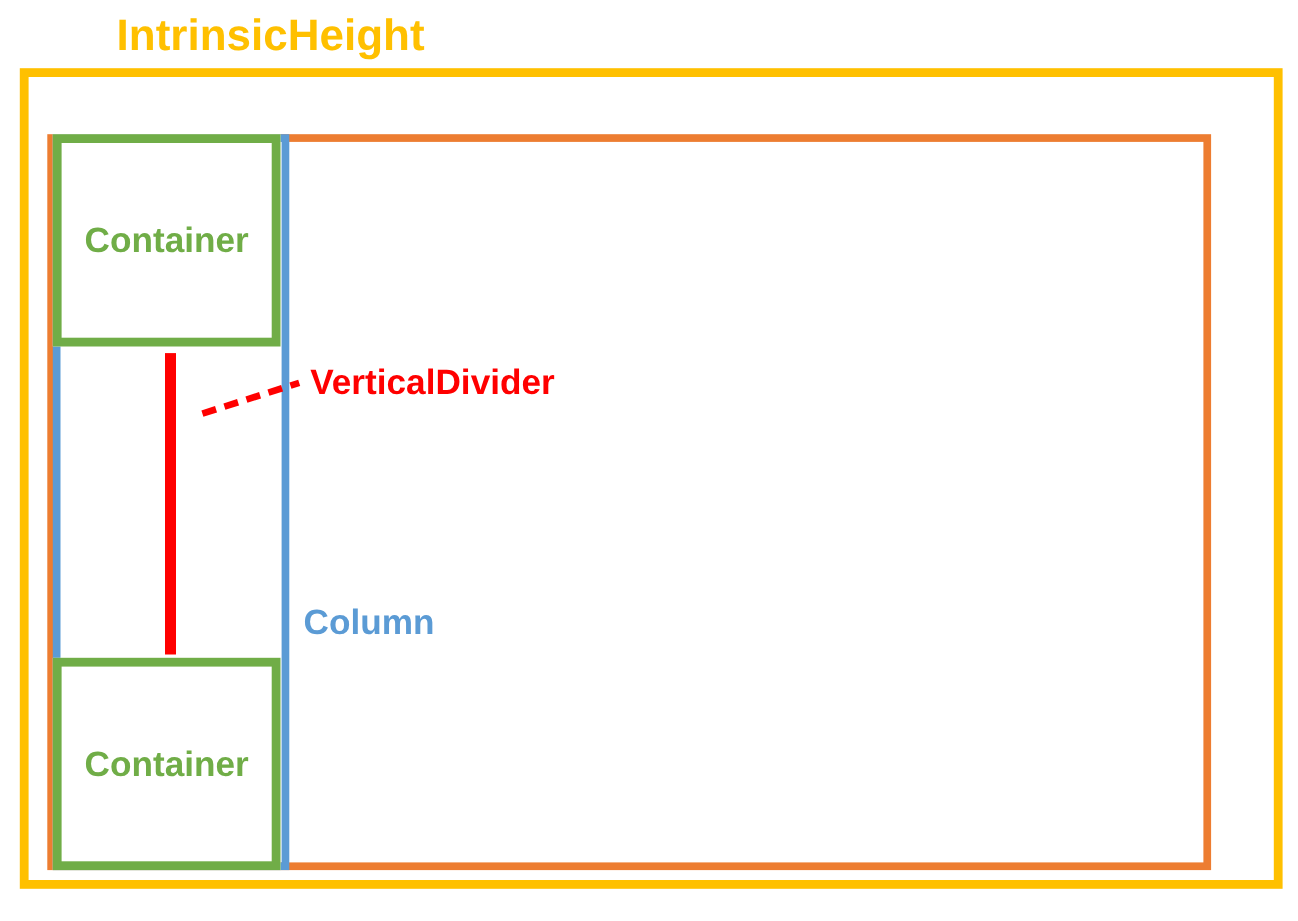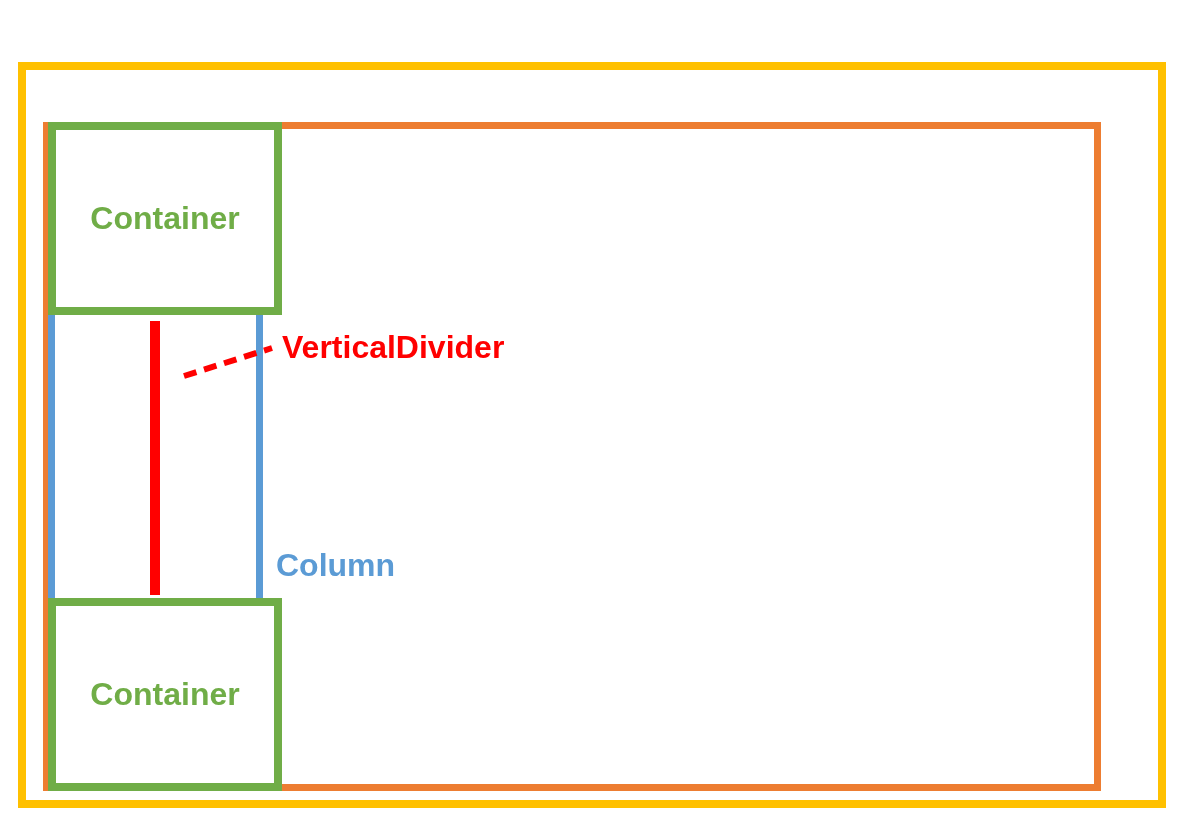--- a/index.html
+++ b/index.html
@@ -49,21 +49,21 @@
     font-size: 32px;
     color: var(--orange);
   }
   .blue-box {
     left: 48px; top: 122px;
     width: 215px; height: 669px;
     border: 7px solid var(--blue);
   }
   .green-box {
     left: 48px;
-    width: 234px; height: 193px;
+    width: 207px; height: 193px;
     border: 8px solid var(--green);
     background: #ffffff;
     display: flex;
     align-items: center;
     justify-content: center;
   }
   .green-box.top { top: 122px; }
   .green-box.bottom { top: 598px; }
   .green-label {
     font-size: 32px;
@@ -97,20 +97,21 @@
     left: 276px; top: 548px;
     font-size: 32px;
     color: var(--blue);
   }
 </style>
 </head>
 <body>
 
 <div class="canvas">
 
+  <div class="label title">IntrinsicHeight</div>
 
   <div class="box gold-box"></div>
 
 
   <div class="box orange-box"></div>
 
   <div class="box blue-box"></div>
 
   <div class="box green-box top">
     <span class="green-label">Container</span>

